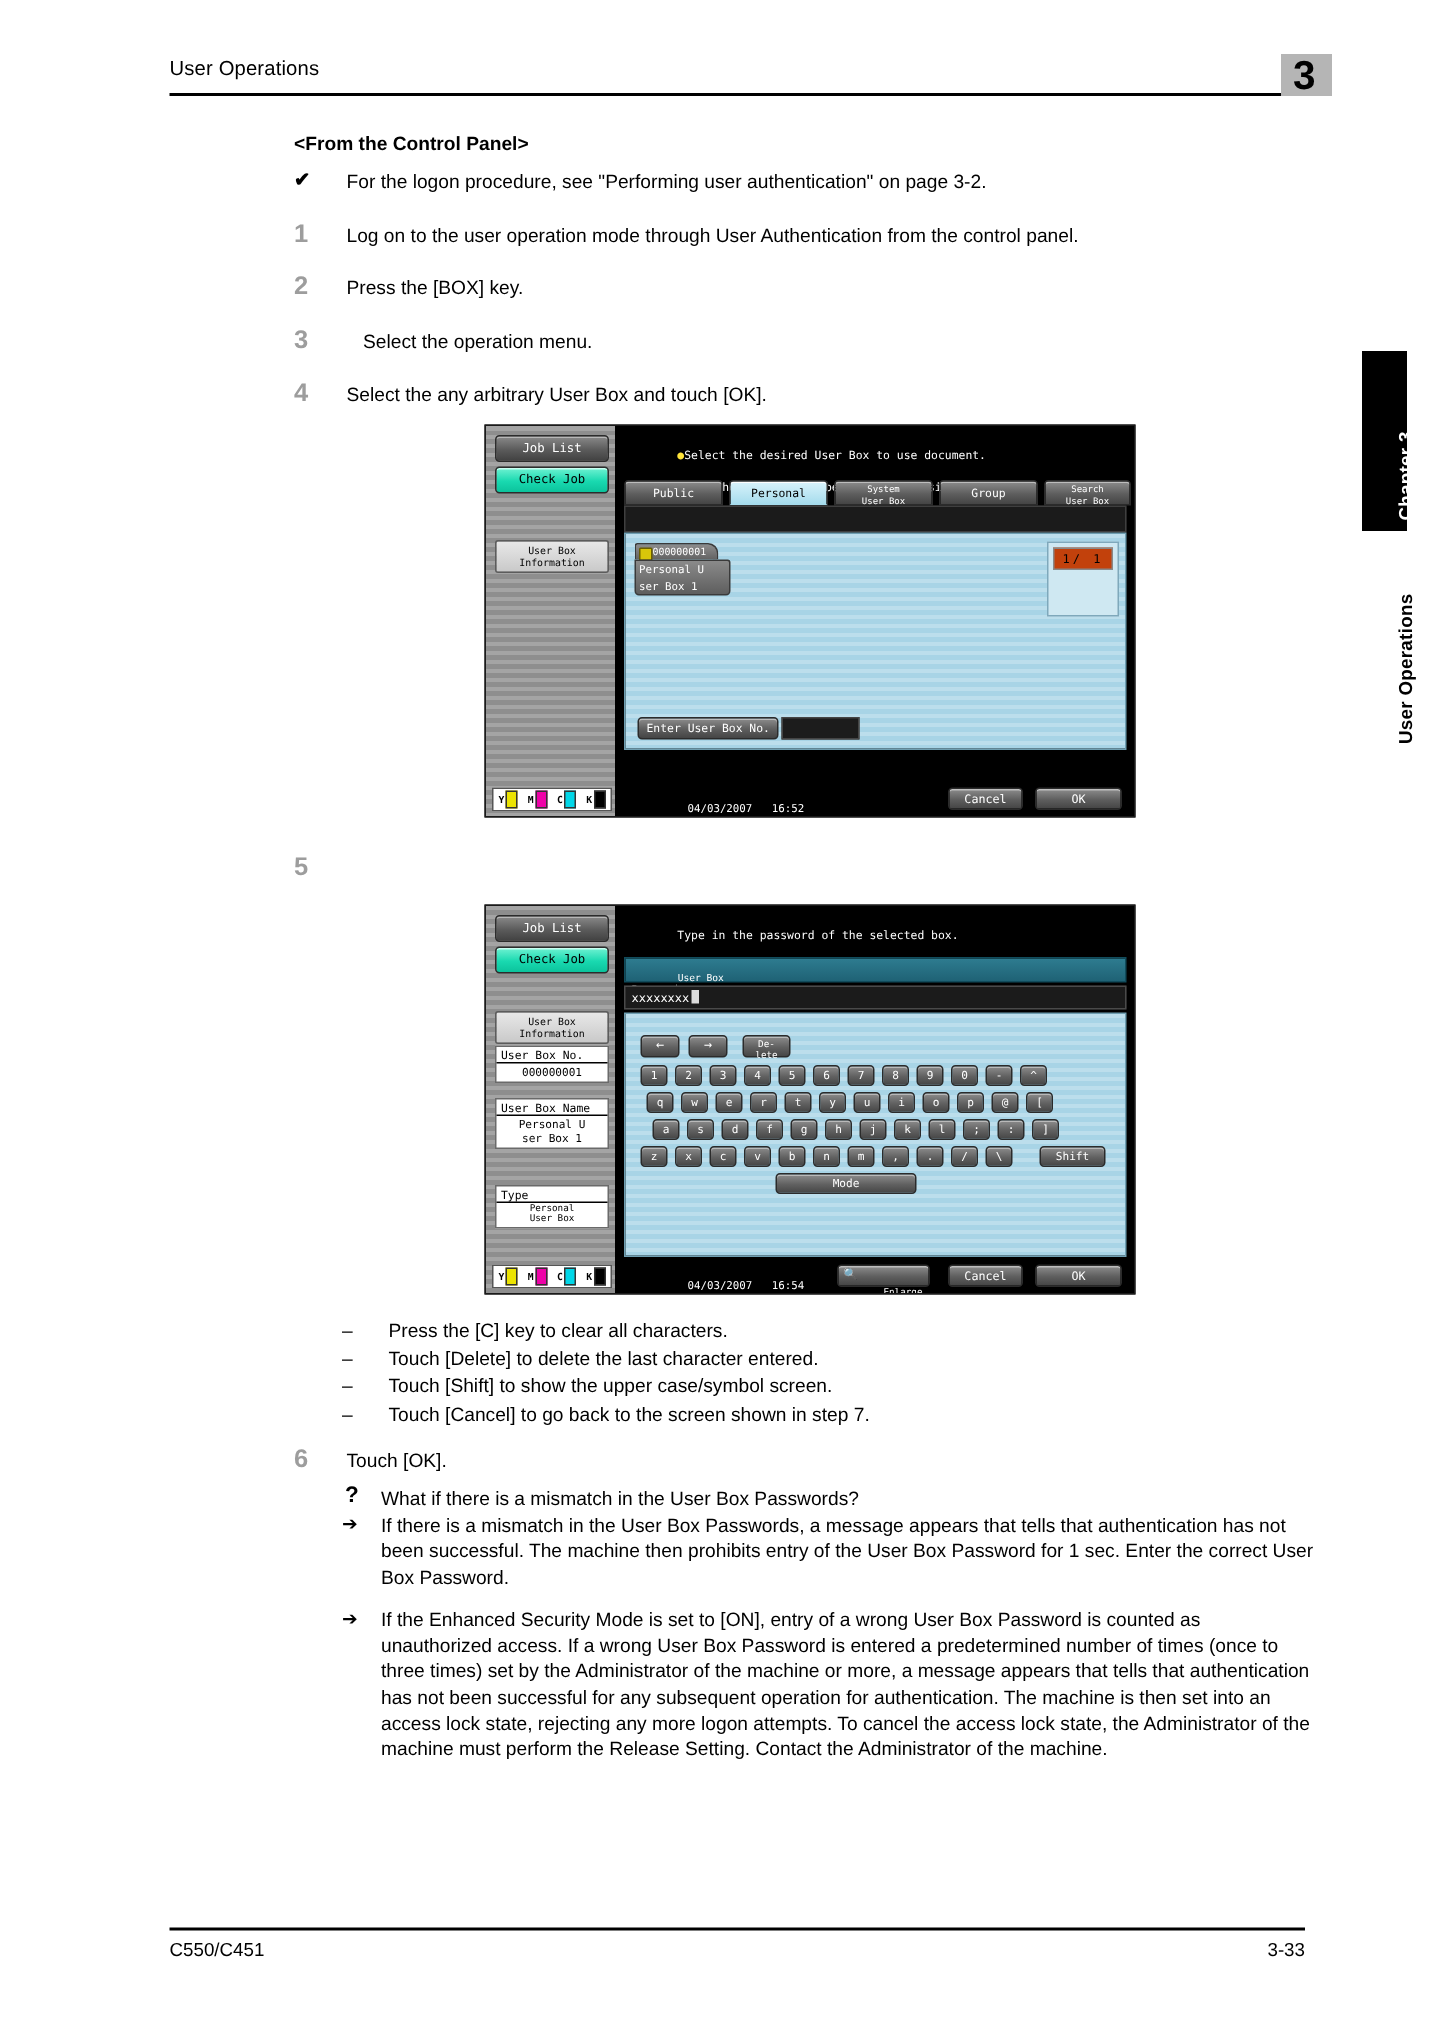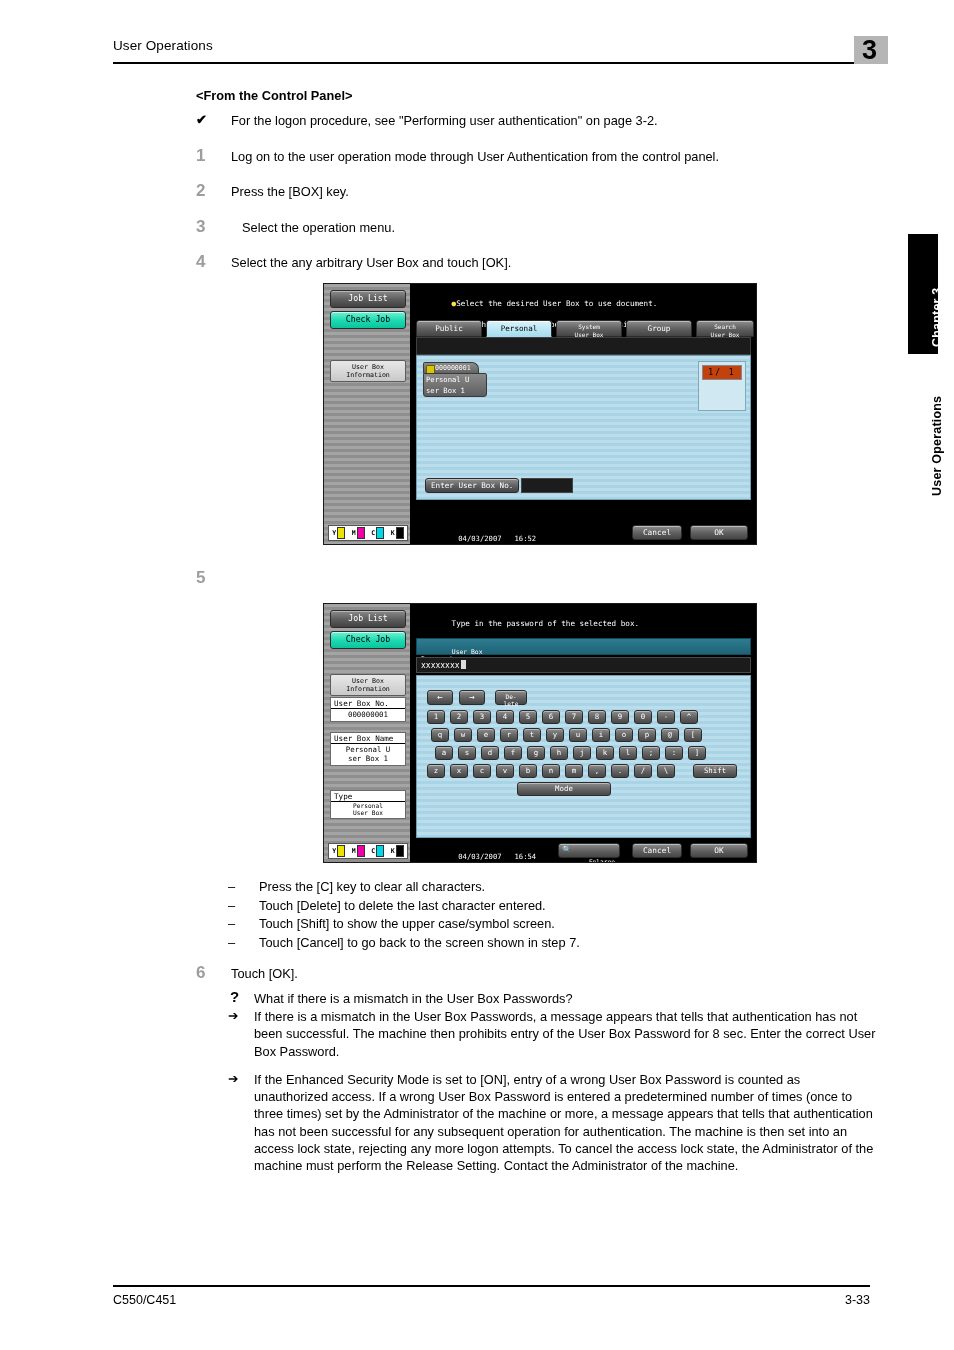--- a/index.html
+++ b/index.html
@@ -310,21 +310,21 @@
     </div>
   </div>
 
   <div class="q-block">
     <div class="q-row">
       <span class="mk qm">?</span>
       <span>What if there is a mismatch in the User Box Passwords?</span>
     </div>
     <div class="a-row">
       <span class="mk ar">➔</span>
-      <span>If there is a mismatch in the User Box Passwords, a message appears that tells that authentication has not been successful. The machine then prohibits entry of the User Box Password for 8 sec. Enter the correct User Box Password.</span>
+      <span>If there is a mismatch in the User Box Passwords, a message appears that tells that authentication has not been successful. The machine then prohibits entry of the User Box Password for 1 sec. Enter the correct User Box Password.</span>
     </div>
   </div>
   <div class="blk2">
     <div class="a-row">
       <span class="mk ar">➔</span>
       <span>If the Enhanced Security Mode is set to [ON], entry of a wrong User Box Password is counted as unauthorized access. If a wrong User Box Password is entered a predetermined number of times (once to three times) set by the Administrator of the machine or more, a message appears that tells that authentication has not been successful for any subsequent operation for authentication. The machine is then set into an access lock state, rejecting any more logon attempts. To cancel the access lock state, the Administrator of the machine must perform the Release Setting. Contact the Administrator of the machine.</span>
     </div>
   </div>
 
   <div class="panel" id="panel1">

